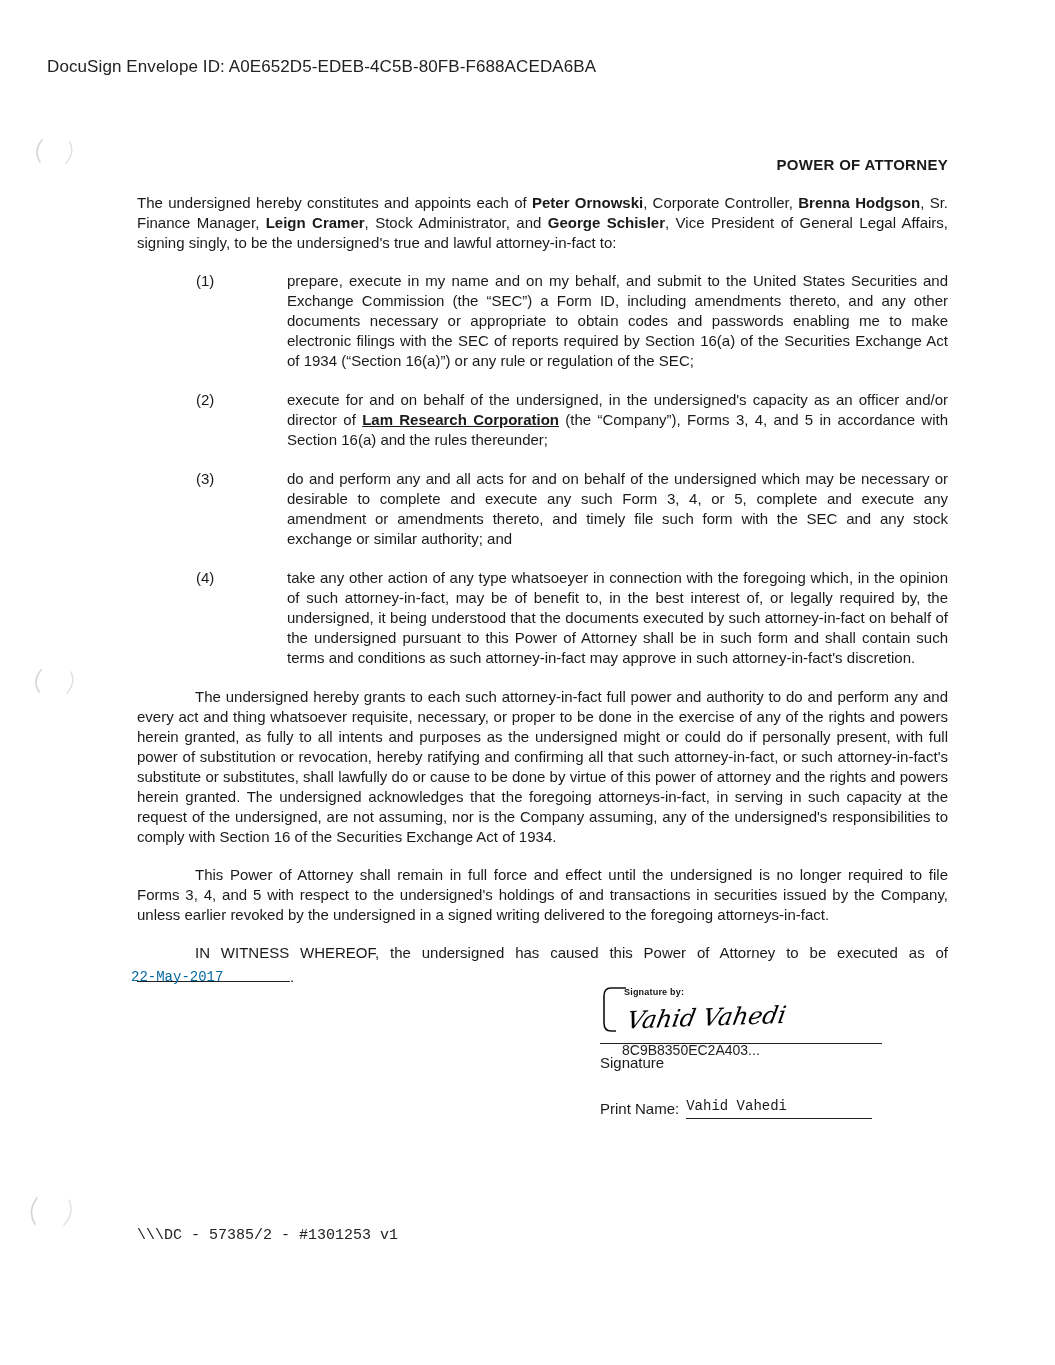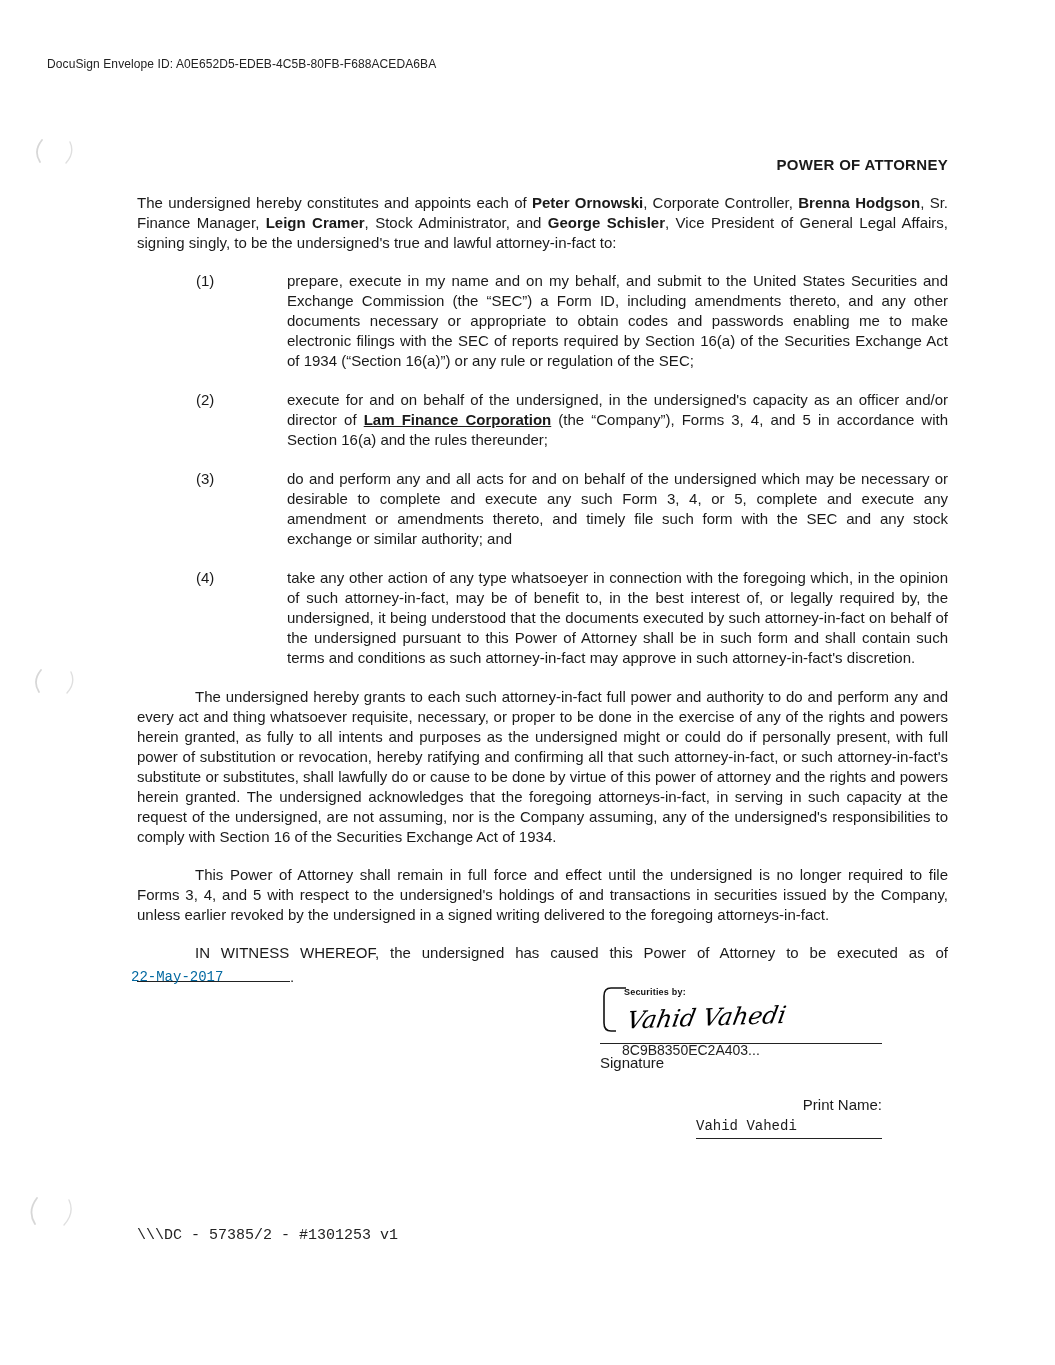--- a/index.html
+++ b/index.html
@@ -8,21 +8,21 @@
     background:#ffffff;
     font-family:"Liberation Sans", sans-serif;
     color:#1a1a1a;
     position:relative;
     overflow:hidden;
   }
   .page { position:absolute; inset:0; }
 
   .envelope {
     position:absolute; left:47px; top:57px;
-    font-size:12px; color:#222; letter-spacing:.1px;
+    font-size:17px; color:#222; letter-spacing:.1px;
   }
 
   .artifact { position:absolute; opacity:.65; }
   .a1 { left:30px; top:136px; }
   .a2 { left:30px; top:666px; }
   .a3 { left:24px; top:1194px; }
 
   .content {
     position:absolute; left:137px; top:155px; width:811px;
     font-size:15px; line-height:20px; text-align:justify;
@@ -60,21 +60,21 @@
   .ds-by { font-size:9px; font-weight:bold; color:#111; letter-spacing:.2px; }
   .script {
     font-family:"DejaVu Serif", serif; font-style:italic;
     font-size:24px; color:#000; white-space:nowrap;
     transform:skewX(-12deg) rotate(-2deg);
     margin:0 0 0 4px; line-height:28px;
   }
   .ds-id { font-size:14px; color:#222; margin-top:10px; margin-left:-2px; }
   .sig-rule { border-bottom:1.2px solid #222; margin-top:4px; }
   .sig-label { font-size:15px; margin-top:9px; }
-  .print-row { display:flex; align-items:flex-end; margin-top:22px;flex-direction:column; }
+  .print-row { display:flex; align-items:flex-end; margin-top:22px; }
   .print-label { font-size:15px; white-space:nowrap; }
   .print-slot {
     display:inline-block; margin-left:7px; width:186px;
     border-bottom:1.2px solid #222; padding-bottom:2px;
   }
   .print-value {
     font-family:"Liberation Mono", monospace; font-size:14px;
     white-space:nowrap;
   }
 
@@ -109,21 +109,21 @@
 
     <p class="para"><span>The undersigned hereby constitutes and appoints each of </span><span style="font-weight: 700;">Peter Ornowski</span><span>, Corporate Controller, </span><span style="font-weight: 700;">Brenna Hodgson</span><span>, Sr. Finance Manager, </span><span style="font-weight: 700;">Leign Cramer</span><span>, Stock Administrator, and </span><span style="font-weight: 700;">George Schisler</span><span>, Vice President of General Legal Affairs, signing singly, to be the undersigned's true and lawful attorney-in-fact to:</span></p>
 
     <div class="list-item">
       <span class="item-num">(1)</span>
       <span class="item-text"><span>prepare, execute in my name and on my behalf, and submit to the United States Securities and Exchange Commission (the “SEC”) a Form ID, including amendments thereto, and any other documents necessary or appropriate to obtain codes and passwords enabling me to make electronic filings with the SEC of reports required by Section 16(a) of the Securities Exchange Act of 1934 (“Section 16(a)”) or any rule or regulation of the SEC;</span></span>
     </div>
 
     <div class="list-item">
       <span class="item-num">(2)</span>
-      <span class="item-text"><span>execute for and on behalf of the undersigned, in the undersigned's capacity as an officer and/or director of </span><span style="font-weight: 700; text-decoration: underline;">Lam Finance Corporation</span><span> (the “Company”), Forms 3, 4, and 5 in accordance with Section 16(a) and the rules thereunder;</span></span>
+      <span class="item-text"><span>execute for and on behalf of the undersigned, in the undersigned's capacity as an officer and/or director of </span><span style="font-weight: 700; text-decoration: underline;">Lam Research Corporation</span><span> (the “Company”), Forms 3, 4, and 5 in accordance with Section 16(a) and the rules thereunder;</span></span>
     </div>
 
     <div class="list-item">
       <span class="item-num">(3)</span>
       <span class="item-text"><span>do and perform any and all acts for and on behalf of the undersigned which may be necessary or desirable to complete and execute any such Form 3, 4, or 5, complete and execute any amendment or amendments thereto, and timely file such form with the SEC and any stock exchange or similar authority; and</span></span>
     </div>
 
     <div class="list-item">
       <span class="item-num">(4)</span>
       <span class="item-text"><span>take any other action of any type whatsoeyer in connection with the foregoing which, in the opinion of such attorney-in-fact, may be of benefit to, in the best interest of, or legally required by, the undersigned, it being understood that the documents executed by such attorney-in-fact on behalf of the undersigned pursuant to this Power of Attorney shall be in such form and shall contain such terms and conditions as such attorney-in-fact may approve in such attorney-in-fact's discretion.</span></span>
@@ -139,21 +139,21 @@
       <div class="date-row">
         <span class="date-blank"></span><span class="date-period">.</span>
       </div>
     </div>
 
     <div class="sig-block">
       <div class="stamp">
         <svg class="bracket" width="24" height="48" viewBox="0 0 24 48">
           <path d="M24 2 H9 Q2 2 2 10 V37 Q2 45 9 45 H14" stroke="#111" stroke-width="1.6" fill="none"></path>
         </svg>
-        <div class="ds-by">Securities by:</div>
+        <div class="ds-by">Signature by:</div>
         <div class="script">Vahid Vahedi</div>
         <div class="ds-id">8C9B8350EC2A403...</div>
       </div>
       <div class="sig-rule"></div>
       <div class="sig-label">Signature</div>
       <div class="print-row">
         <span class="print-label">Print Name:</span>
         <span class="print-slot">
           <span class="print-value">Vahid Vahedi</span>
         </span>

